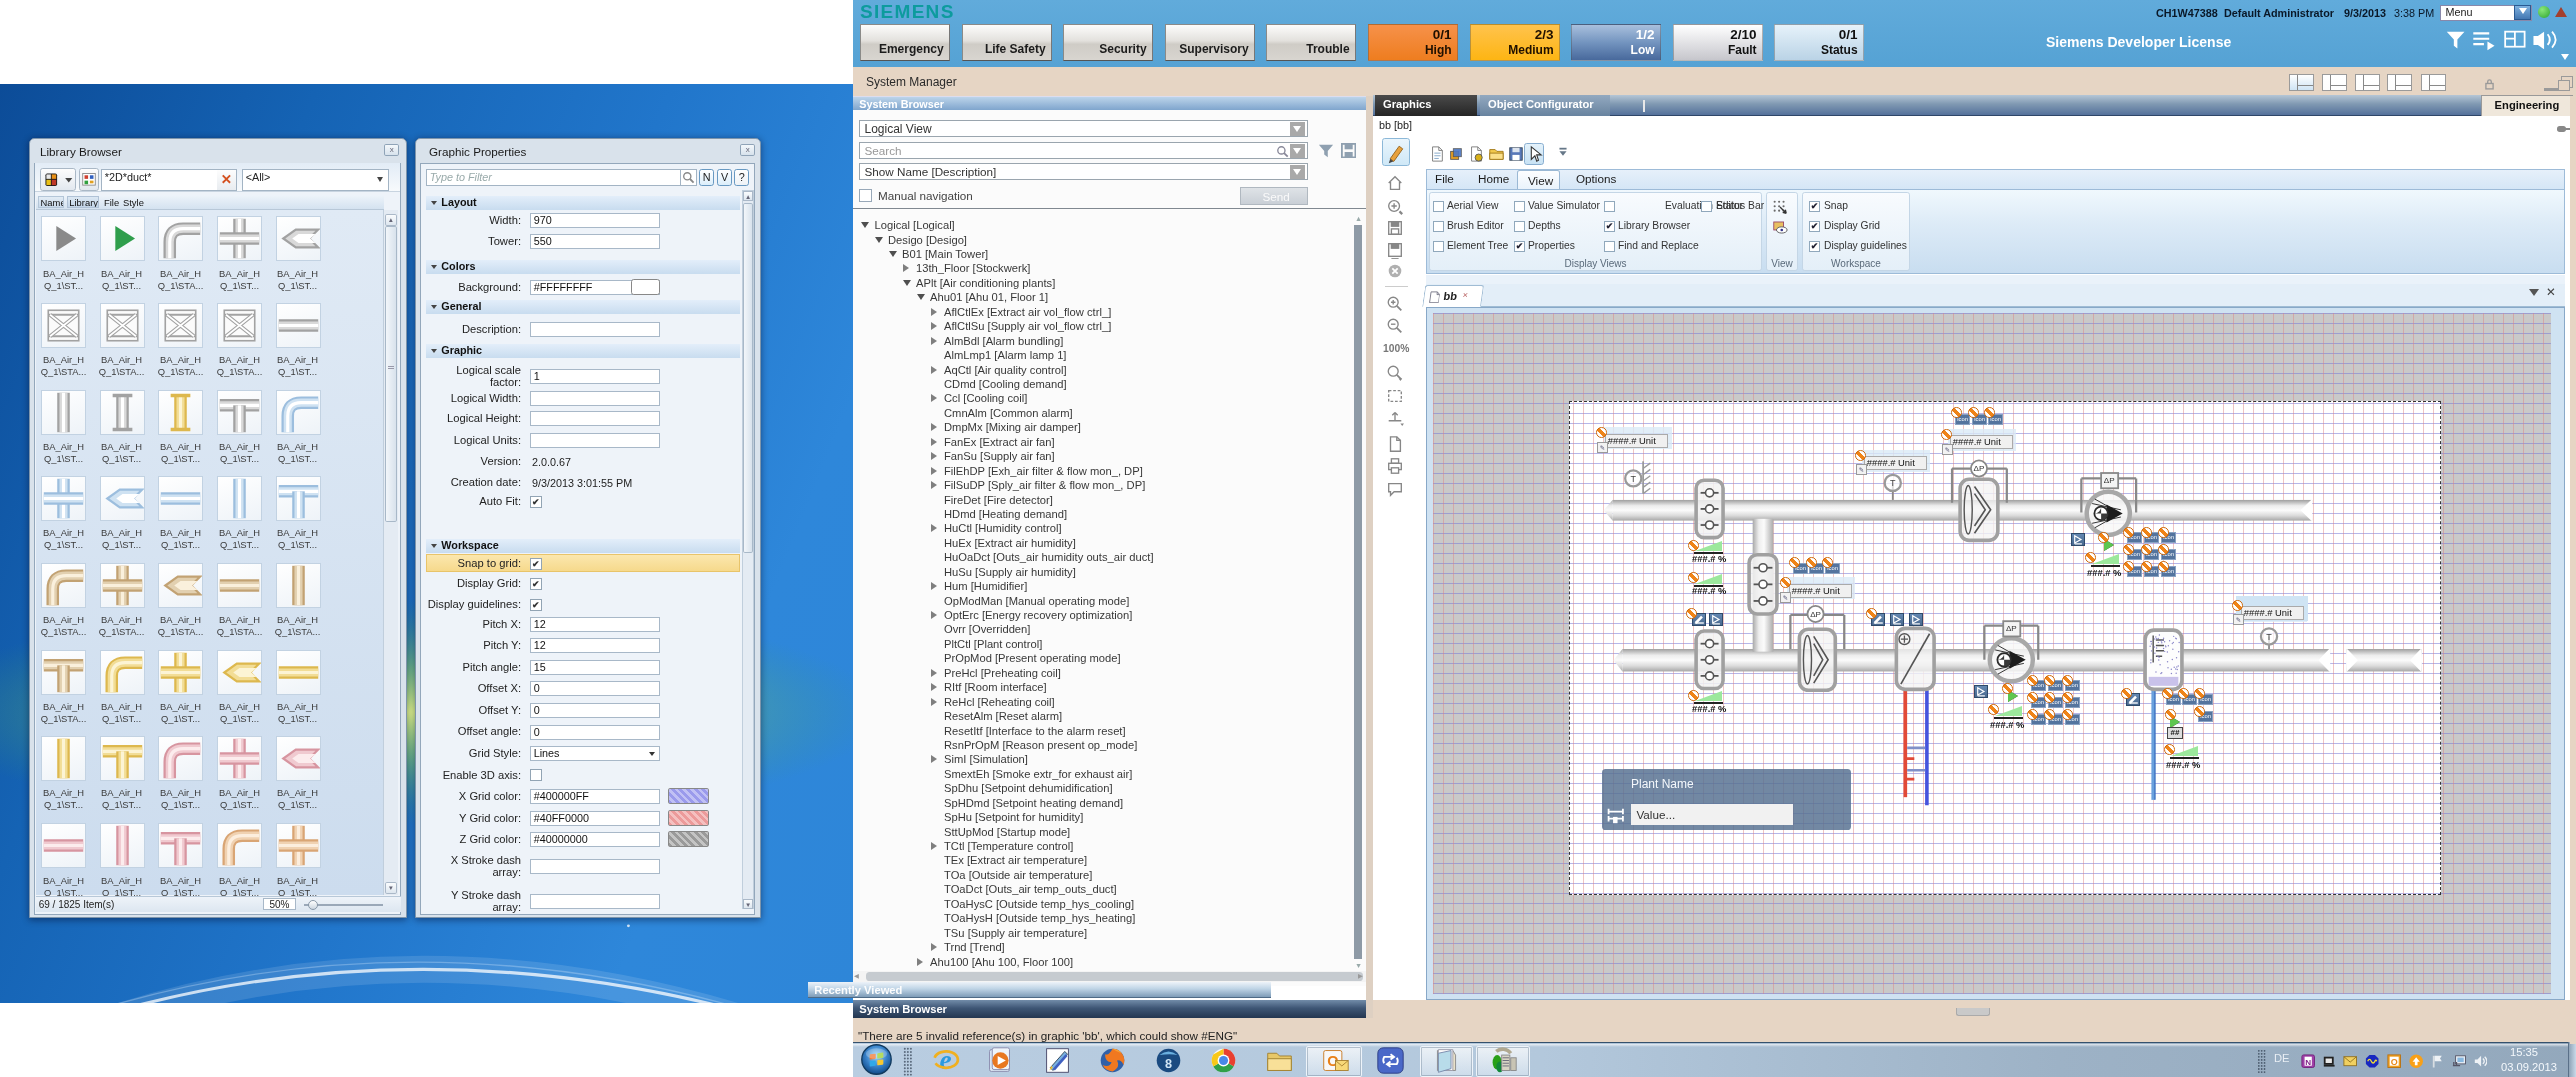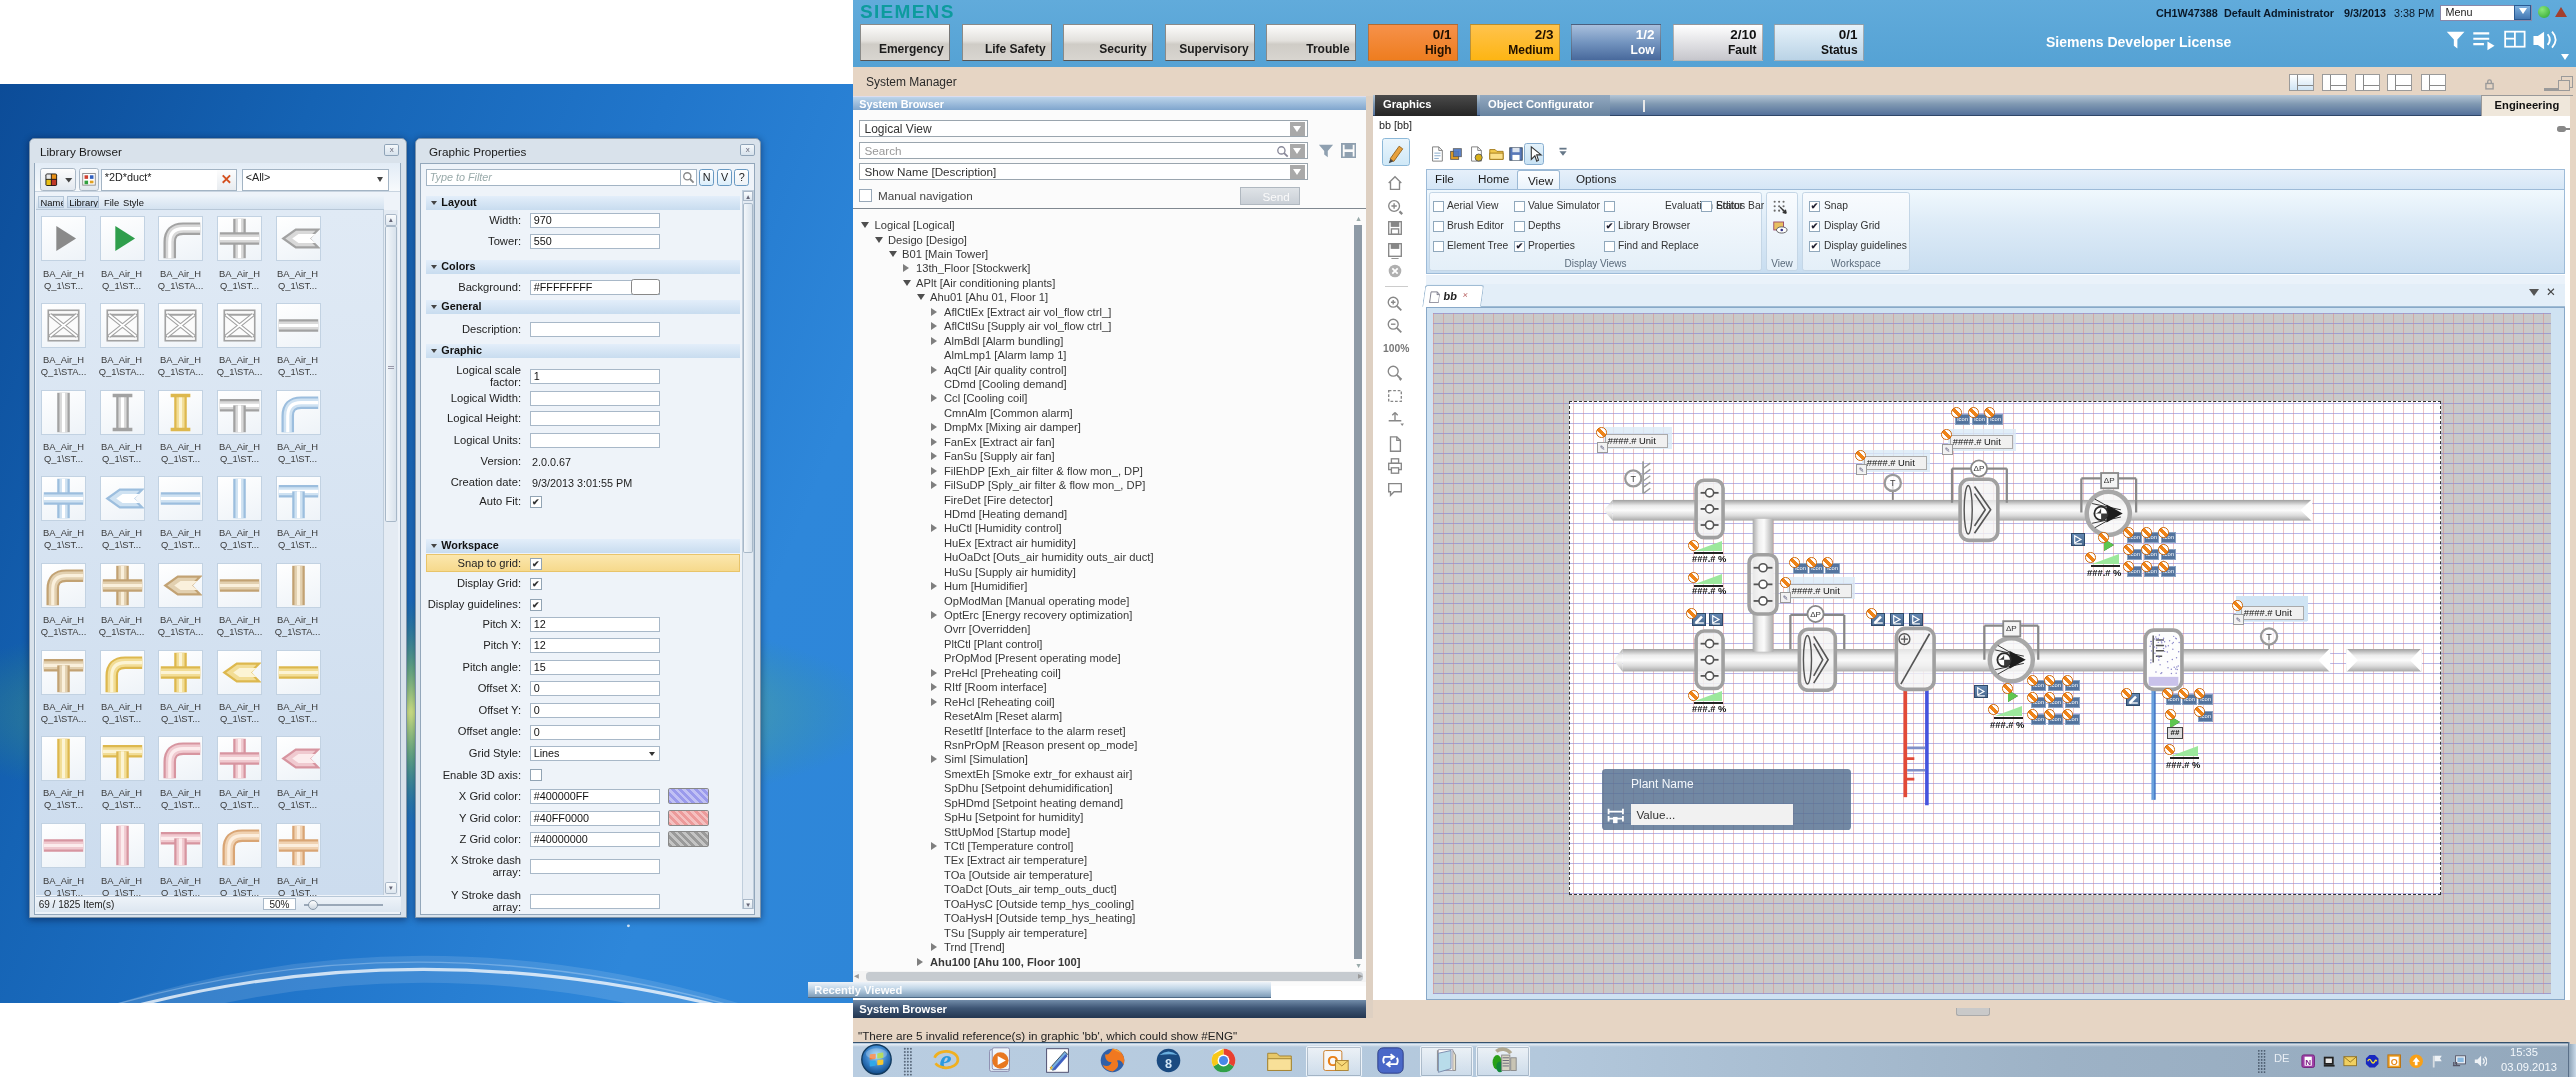--- a/index.html
+++ b/index.html
@@ -558,21 +558,21 @@
 <div class="a" style="left:1317px;top:143px;width:18px;height:16px;"><svg width="18" height="16" viewBox="0 0 20 18">
         <path d="M2,2 L18,2 L12,9 L12,16 L8,13 L8,9 Z" fill="#8fa0b0"></path>
       </svg></div>
 <div class="a" style="left:1341px;top:143px;width:15.3px;height:15.3px;"><svg width="15.3" height="15.3" viewBox="0 0 17 17">
         <rect x="1" y="1" width="15" height="15" fill="none" stroke="#8fa0b0" stroke-width="2"></rect>
         <rect x="4" y="1" width="9" height="6" fill="#8fa0b0"></rect>
         <rect x="4" y="10" width="9" height="6" fill="#8fa0b0"></rect>
       </svg></div>
 <div class="a" style="left:859px;top:189px;width:12.6px;height:12.6px;background:#fff;border:0.9px solid #98a8b8;"></div>
 <div class="a tx" style="left:878px;top:189px;font-size:11.7px;color:#444;">Manual navigation</div>
-<div class="a" style="left:1240px;top:187px;width:60px;height:18px;background:linear-gradient(#dfe3e7,#c9cfd6);border:0.9px solid #b0b8c0;">
+<div class="a" style="left:1240px;top:187px;width:68px;height:18px;background:linear-gradient(#dfe3e7,#c9cfd6);border:0.9px solid #b0b8c0;">
       <span style="position:absolute;left:21.5px;top:1.8px;font-size:11.7px;color:#fafafa">Send</span>
     </div>
 <div class="a" style="left:853px;top:208px;width:513px;height:0.9px;background:#808890;"></div>
 <div class="a treerow" style="left:861px;top:218px;width:489px;height:14.4px;">
       <span class="arrD" style="position:absolute;left:0px;top:3.6px"></span>
       <span style="position:absolute;left:13.5px;top:0px">Logical [Logical]</span>
     </div>
 <div class="a treerow" style="left:861px;top:233px;width:489px;height:14.4px;">
       <span class="arrD" style="position:absolute;left:14px;top:3.6px"></span>
       <span style="position:absolute;left:27px;top:0px">Desigo [Desigo]</span>
@@ -740,21 +740,21 @@
 <div class="a treerow" style="left:861px;top:911px;width:489px;height:14.4px;">
       <span style="position:absolute;left:83px;top:0px">TOaHysH [Outside temp_hys_heating]</span>
     </div>
 <div class="a treerow" style="left:861px;top:926px;width:489px;height:14.4px;">
       <span style="position:absolute;left:83px;top:0px">TSu [Supply air temperature]</span>
     </div>
 <div class="a treerow" style="left:861px;top:940px;width:489px;height:14.4px;">
       <span class="arrR" style="position:absolute;left:70px;top:2.7px"></span>
       <span style="position:absolute;left:83px;top:0px">Trnd [Trend]</span>
     </div>
-<div class="a treerow" style="left:861px;top:955px;width:489px;height:14.4px;font-weight:bold;">
+<div class="a treerow" style="left:861px;top:955px;width:489px;height:14.4px;">
       <span class="arrR" style="position:absolute;left:56px;top:2.7px"></span>
       <span style="position:absolute;left:69px;top:0px">Ahu100 [Ahu 100, Floor 100]</span>
     </div>
 <div class="a tx" style="left:1355px;top:214px;font-size:7.2px;color:#9aa;">▲</div>
 <div class="a" style="left:1354px;top:225px;width:8px;height:734px;background:#8e9aa6;"></div>
 <div class="a tx" style="left:1355px;top:961px;font-size:7.2px;color:#9aa;">▼</div>
 <div class="a" style="left:853px;top:971px;width:513px;height:10.8px;background:#f4f4f4;"></div>
 <div class="a" style="left:866px;top:972px;width:497px;height:9px;background:#c6cbd0;border-radius:3.6px;"></div>
 <div class="a tx" style="left:854px;top:972px;font-size:6.3px;color:#999;">◀</div>
 <div class="a tx" style="left:1358px;top:972px;font-size:6.3px;color:#999;">▶</div>

